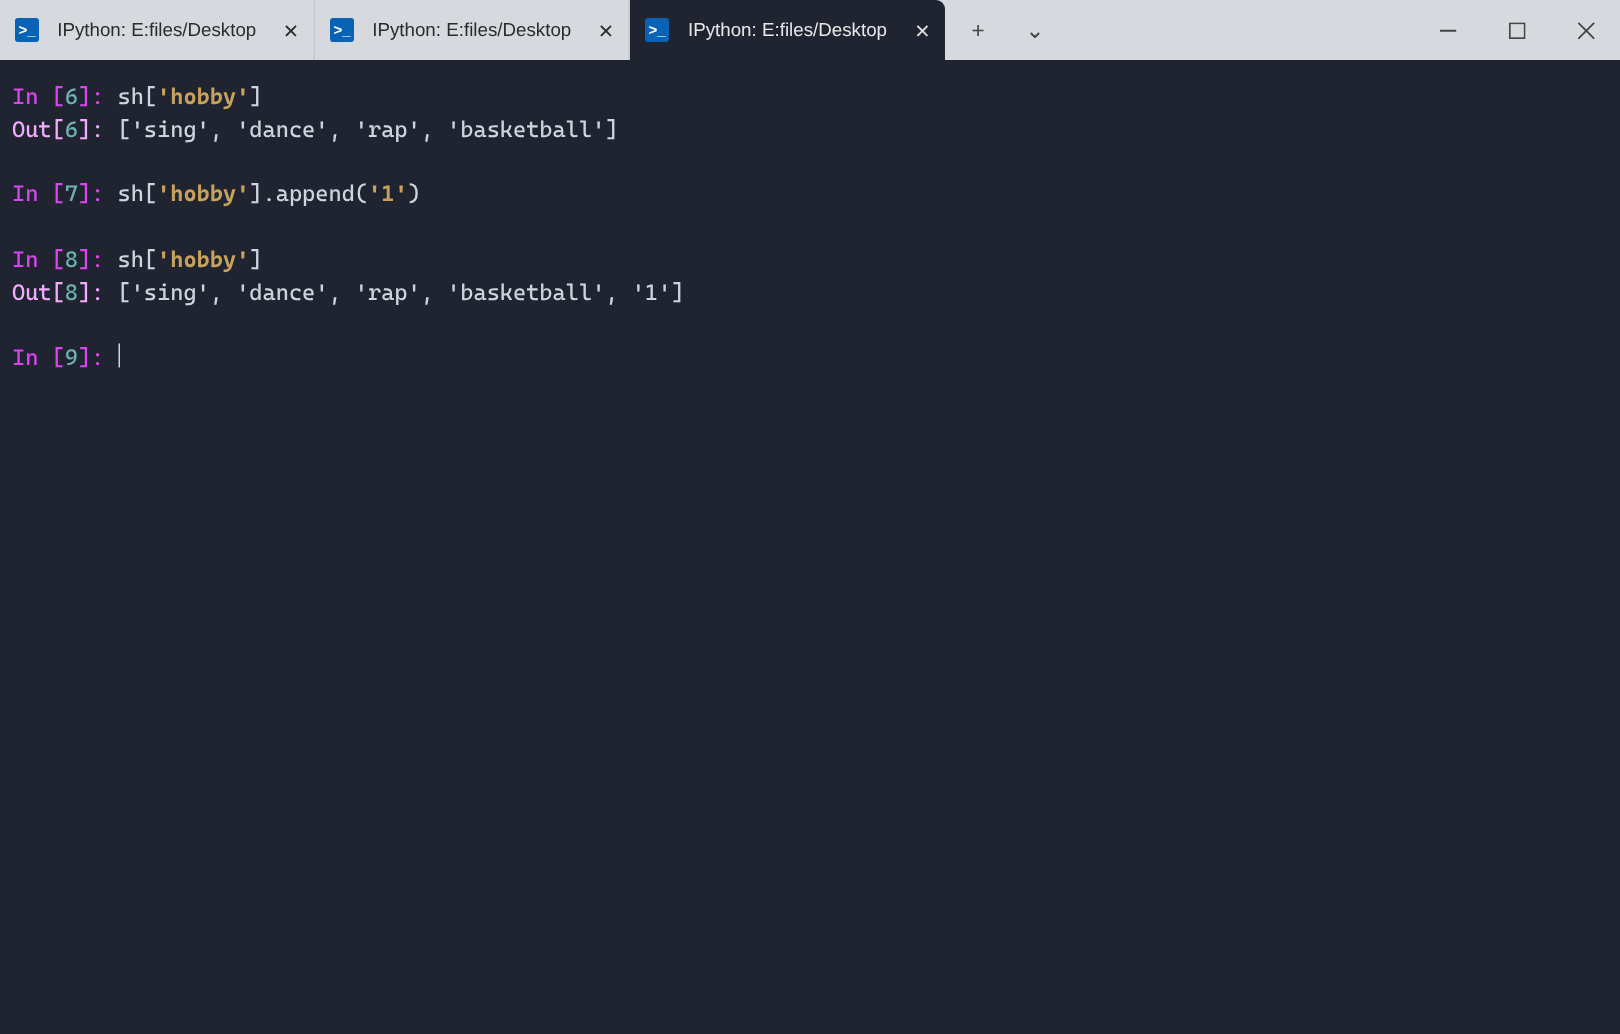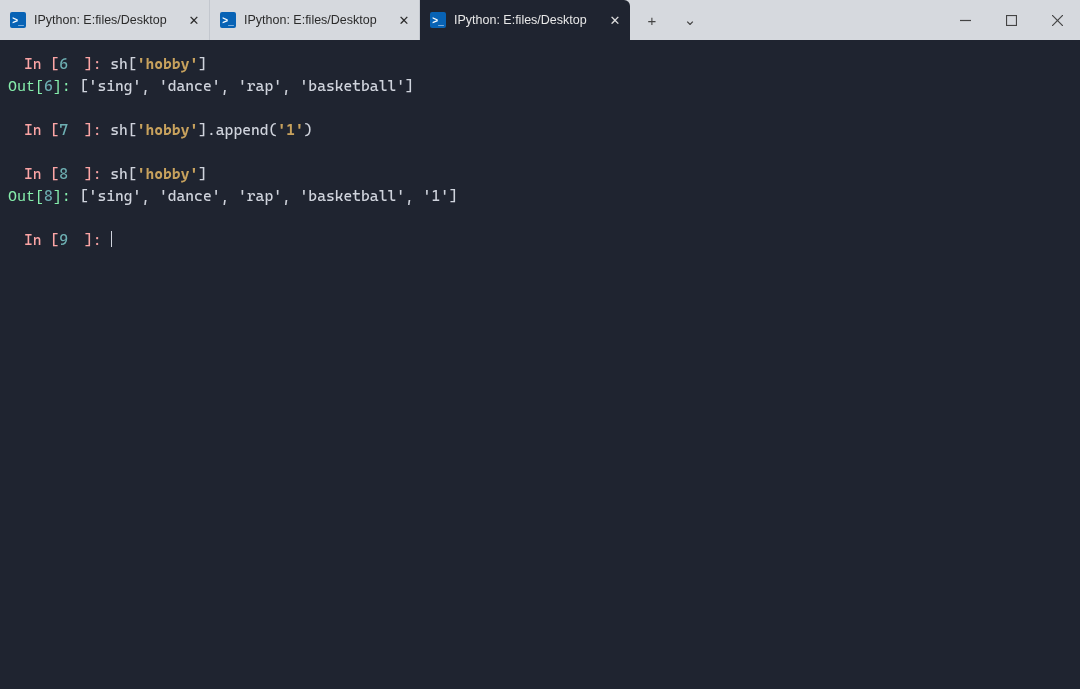--- a/index.html
+++ b/index.html
@@ -41,20 +41,21 @@
     background: #0863b5;
     border-radius: 2px;
     display: flex; align-items: center; justify-content: center;
     color: #fff; font-size: 10px; font-weight: 600;
   }
   .tab .label {
     flex: 1;
     white-space: nowrap;
     overflow: hidden;
     text-overflow: ellipsis;
+    text-align: center;
   }
   .tab .close {
     width: 22px; height: 22px;
     display: flex; align-items: center; justify-content: center;
     border-radius: 3px;
     font-size: 13px;
     cursor: pointer;
   }
   .tab.active .close { color: #ddd; }
 
@@ -88,22 +89,22 @@
 
   
   .term {
     padding: 14px 8px;
     font-family: "Cascadia Mono", "Consolas", "Menlo", monospace;
     font-size: 15px;
     line-height: 1.45;
     white-space: pre;
   }
 
-  .c-green  { color: #fca5a5; margin-left: 16px; }
-  .c-red    { color: #86efac; font-family: Liberation Mono, monospace; }
+  .c-green  { color: #d946ef; }
+  .c-red    { color: #f0abfc; }
   .c-yellow { color: #c8a25d; font-weight: bold; }
   .c-white  { color: #cfd3dc; text-align: right; }
   .c-cyan   { color: #6eb0b3; }
 
   .blank { height: 1.45em; }
 
   .cursor {
     display: inline-block;
     width: 1px;
     height: 1.1em;

